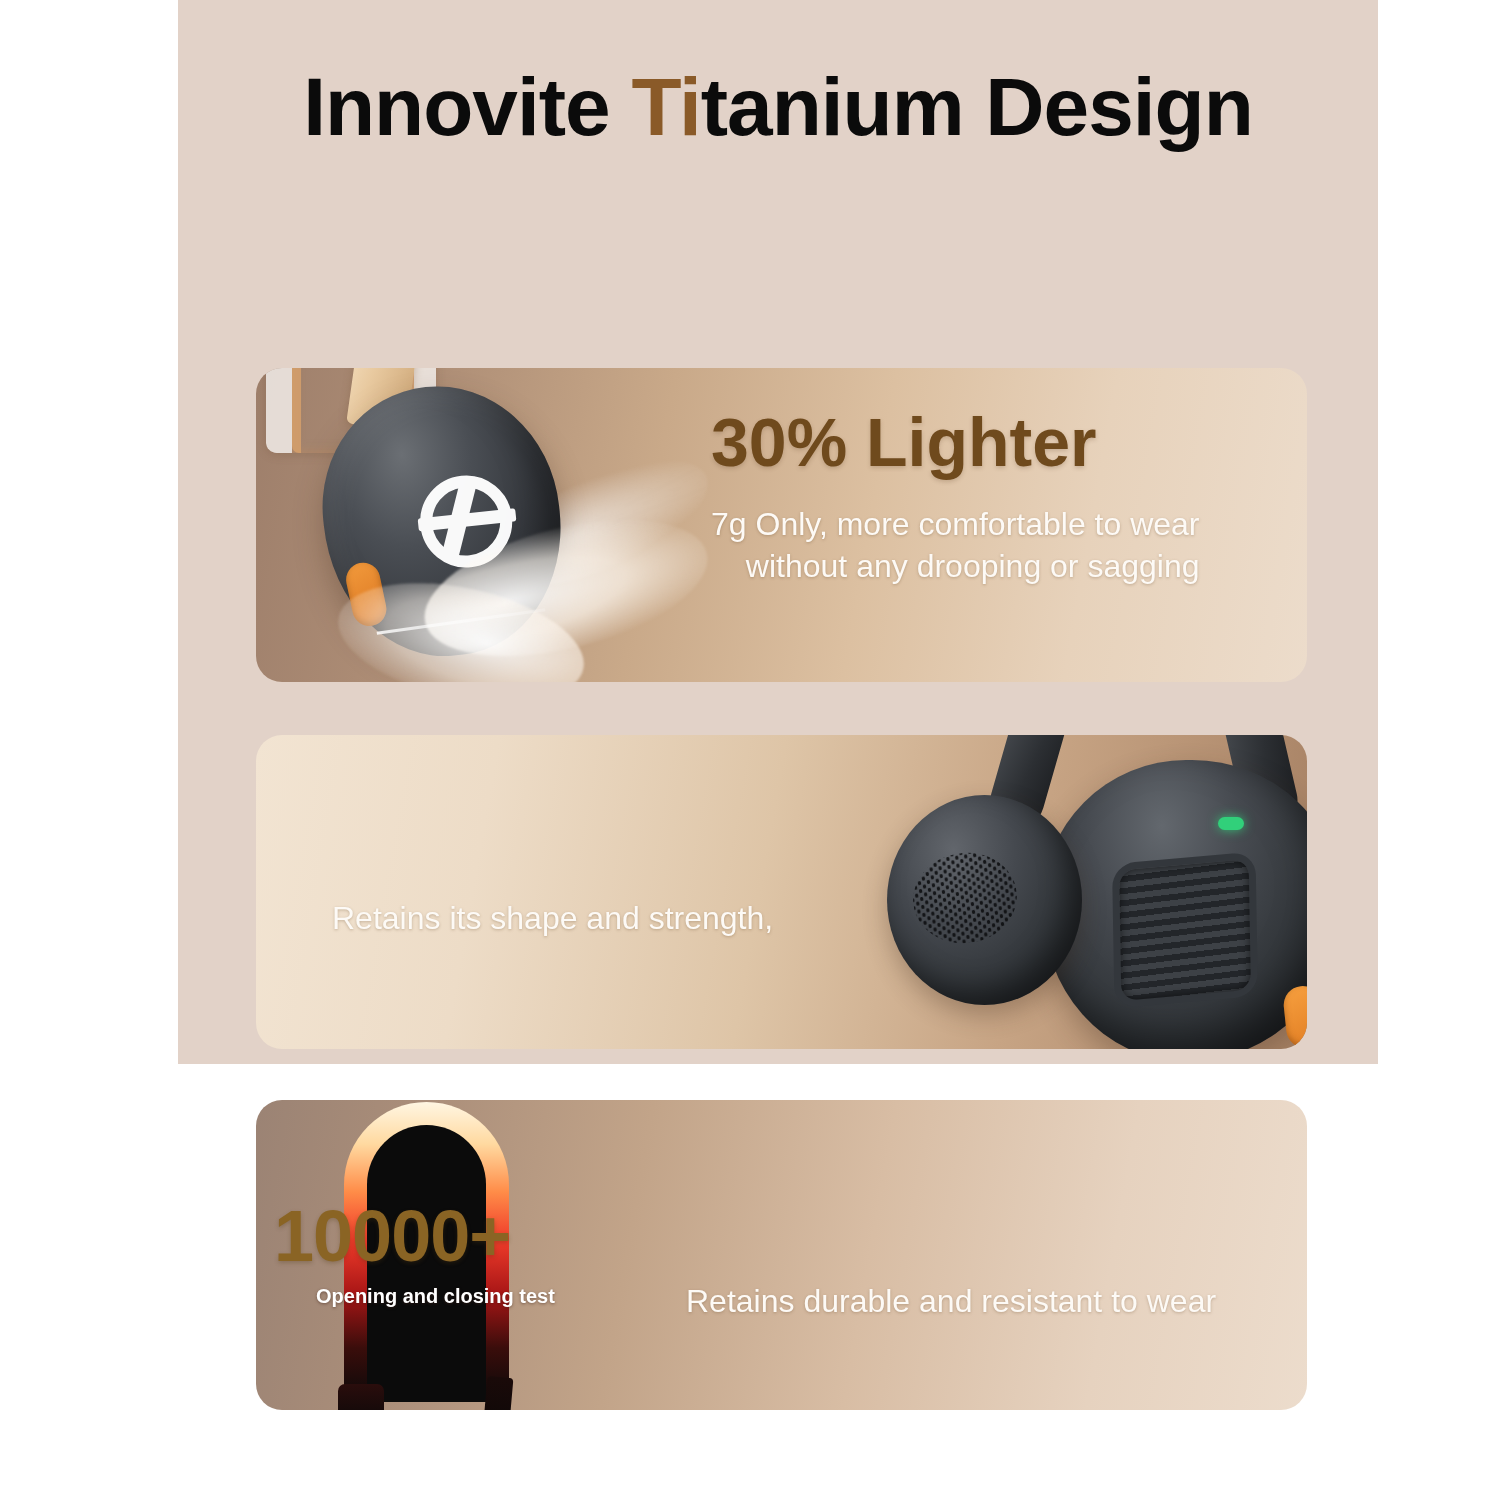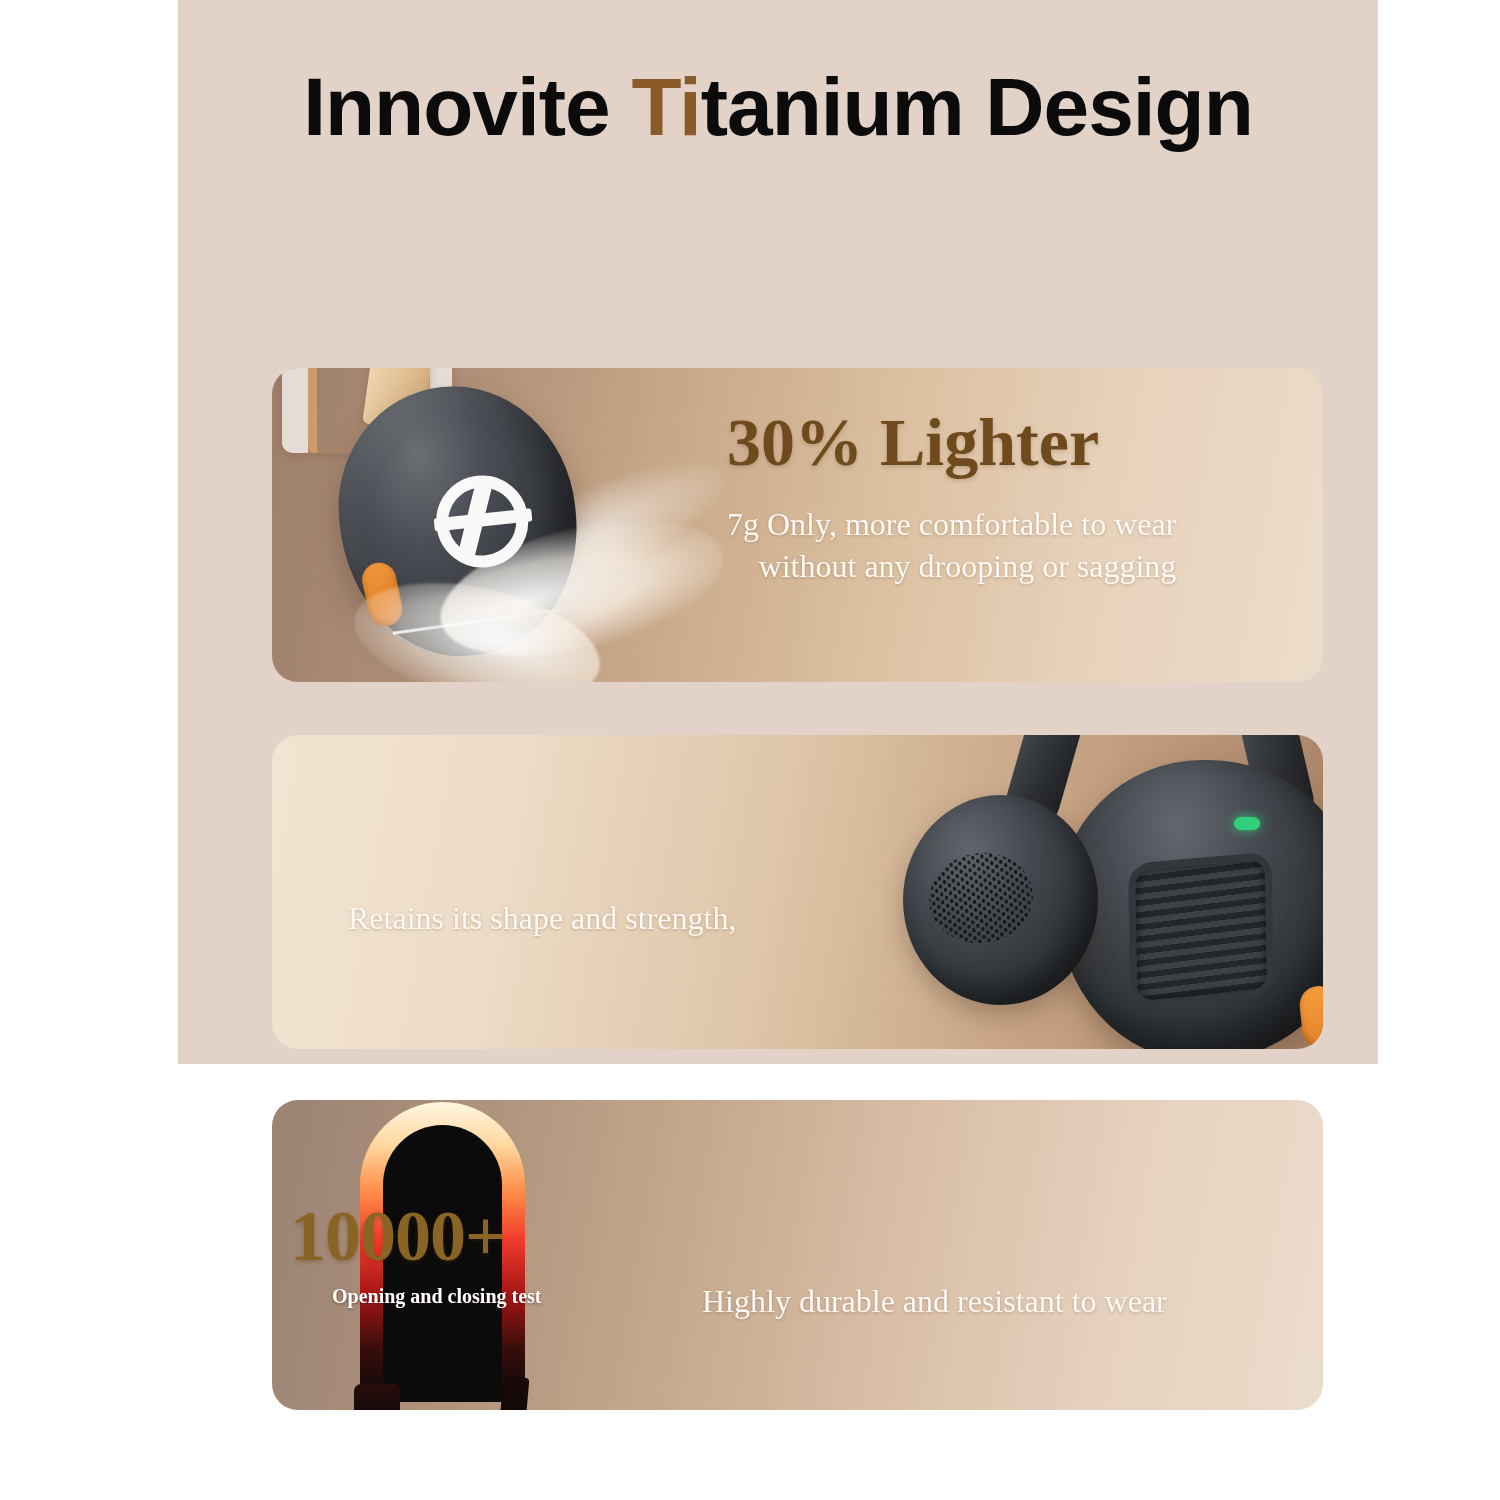--- a/index.html
+++ b/index.html
@@ -29,25 +29,24 @@
     letter-spacing:-1px;
     color:#0b0b0b;
     white-space:nowrap;
     line-height:1.1;
   }
   .title .hl{ color:#8a5a28; }
 
   
   .card{
     position:absolute;
-    left:94px;
+    left:78px;
     width:1051px;
     border-radius:26px;
     overflow:hidden;
-    font-family:Liberation Serif, serif;
   }
   #card1{ top:368px; height:314px;
     background:linear-gradient(100deg,#9e7f6b 0%,#ab8b74 14%,#c9a989 38%,#dcc0a1 58%,#e7d2bb 78%,#ecdccb 100%);
   }
   #card2{ top:735px; height:314px;
     background:linear-gradient(100deg,#f2e4d2 0%,#eddcc7 22%,#dec5a7 48%,#c7a484 72%,#b08b6d 92%,#a47f62 100%);
   }
   #card3{ top:1100px; height:310px;
     background:linear-gradient(100deg,#9b8374 0%,#a98d79 14%,#c2a489 36%,#d8bda4 58%,#e6d2bf 80%,#ecdccc 100%);
   }
@@ -329,16 +328,16 @@
 
   <section class="card" id="card3">
     <div class="art3">
       <div class="heatclip"></div>
       <div class="clipfoot"></div>
       <div class="cliptail"></div>
     </div>
     <div class="bignum">10000+</div>
     <div class="testlabel">Opening and closing test</div>
     <div class="veil"></div>
-    <p class="sub" id="c3-sub">Highly durable and resistant to wear</p>
+    <p class="sub" id="c3-sub">Retains durable and resistant to wear</p>
   </section>
 
 </div>
 
 </body></html>

